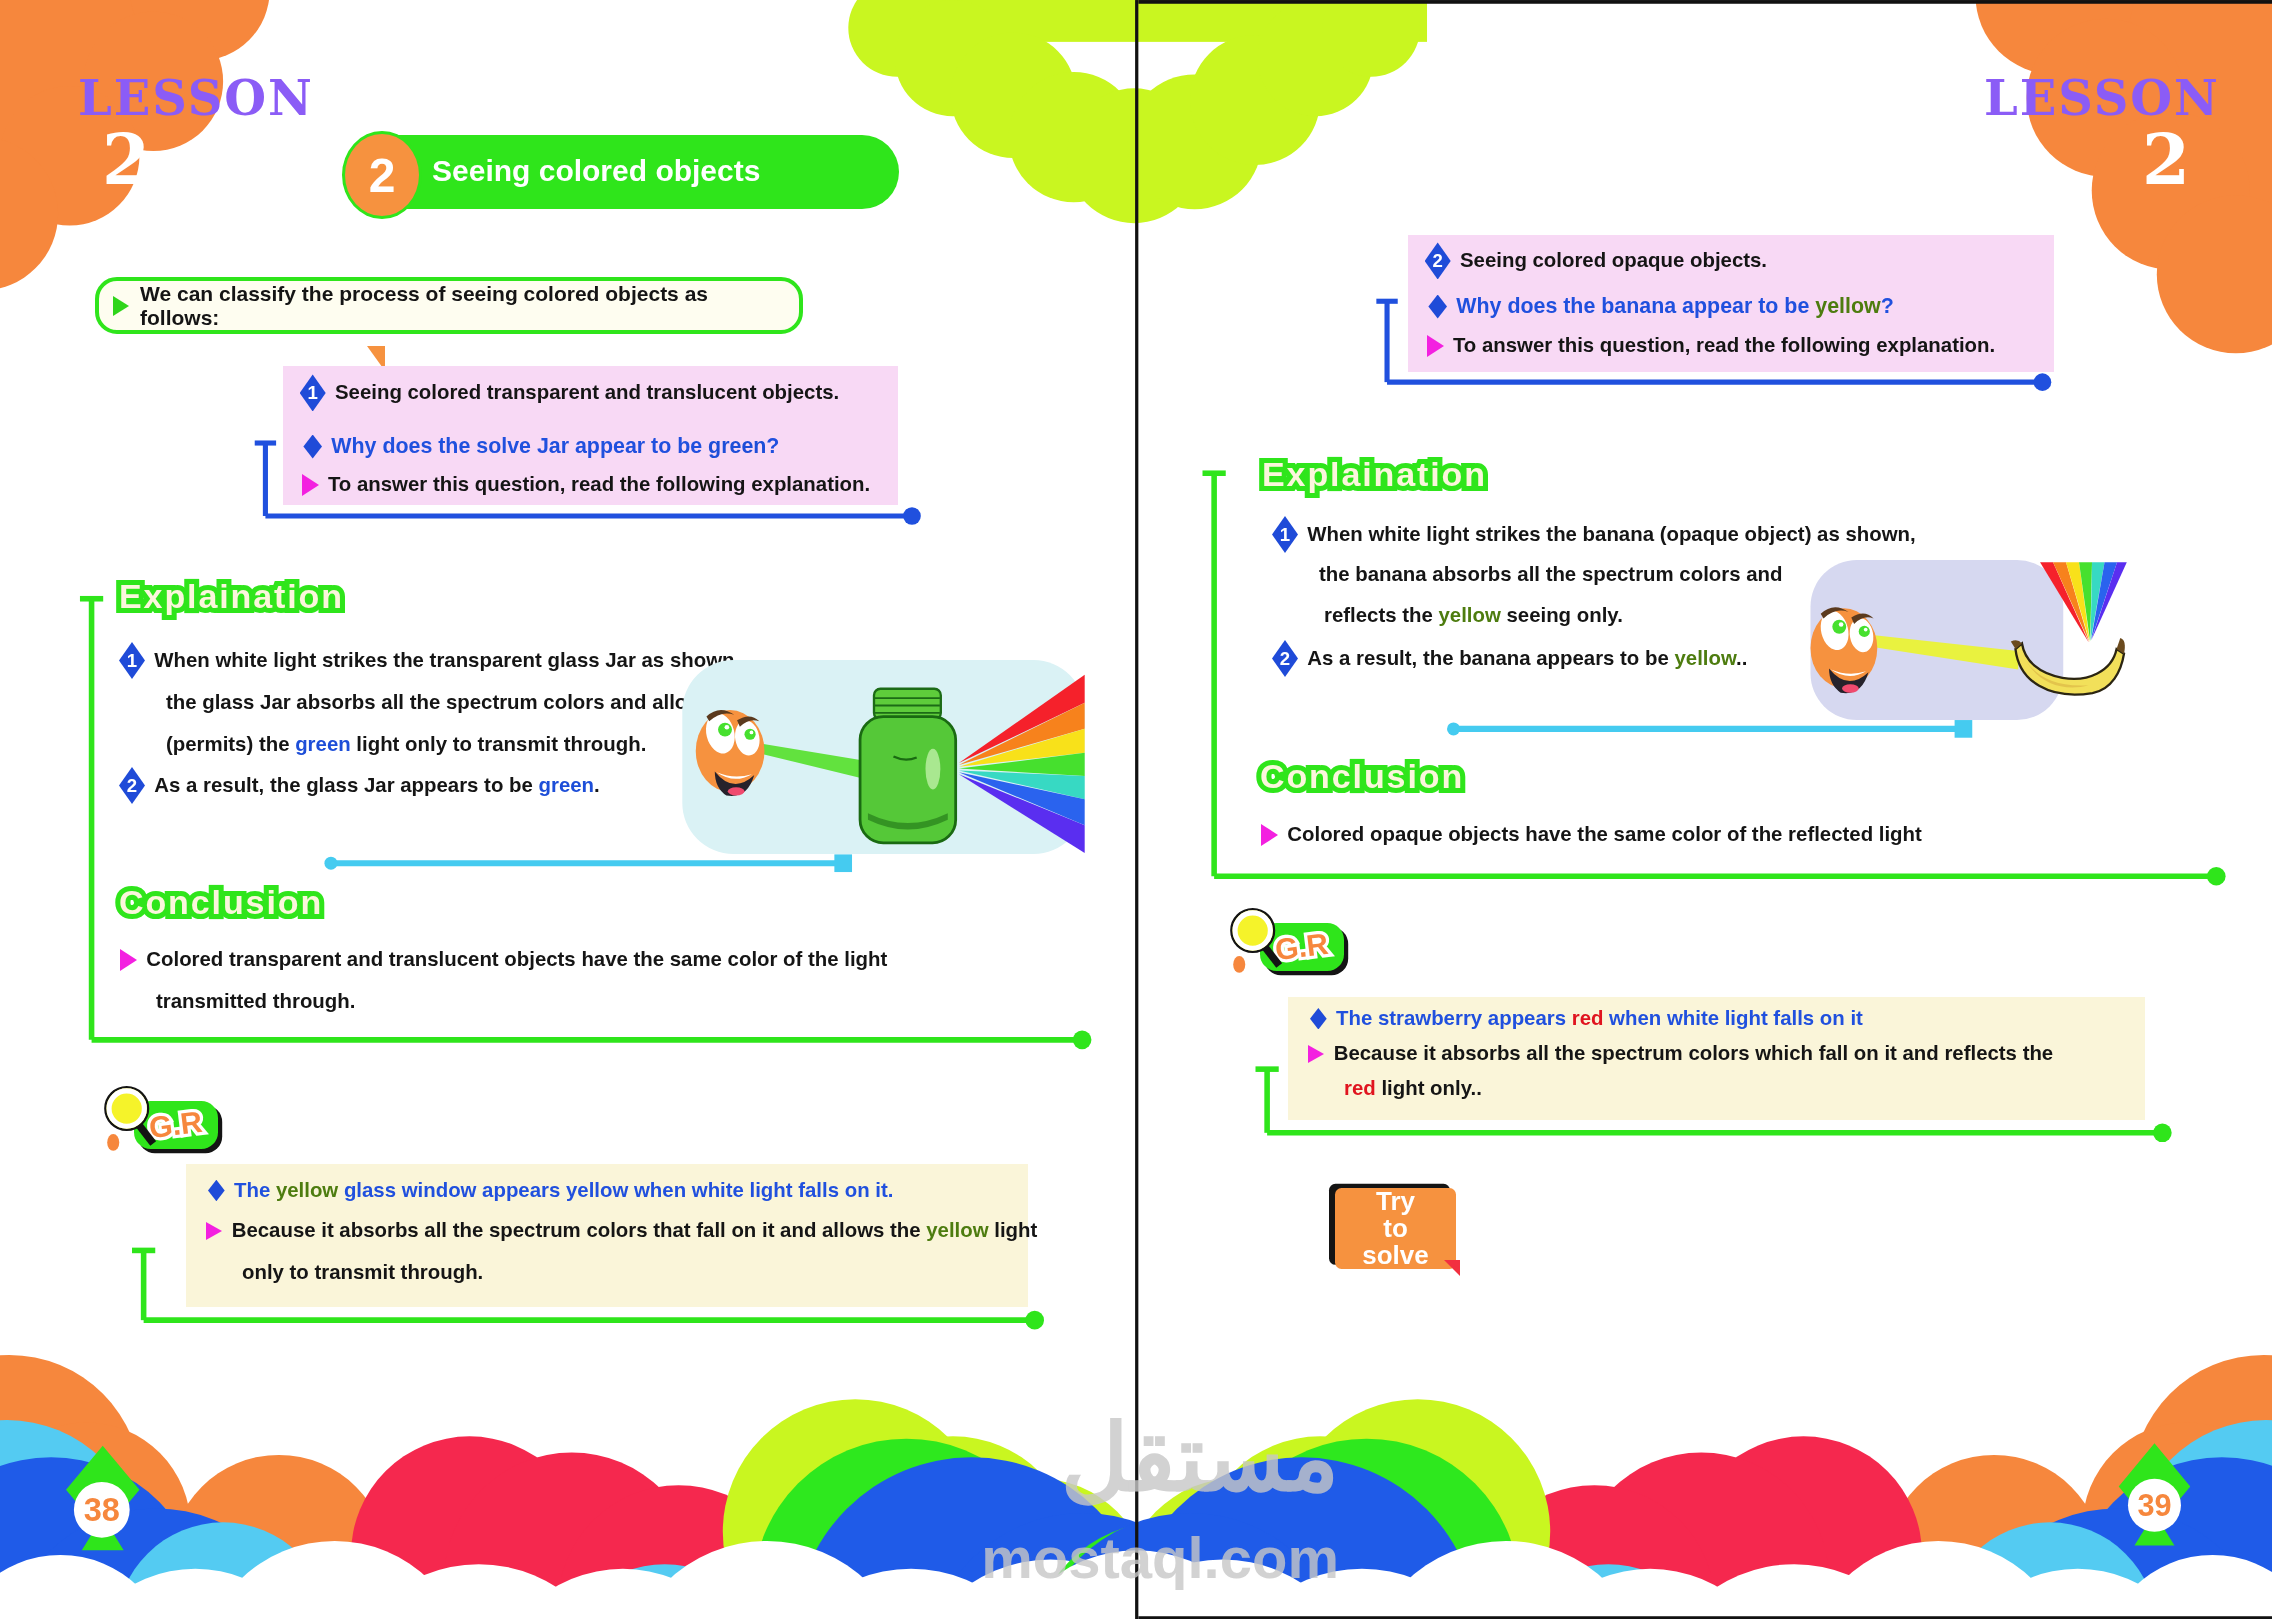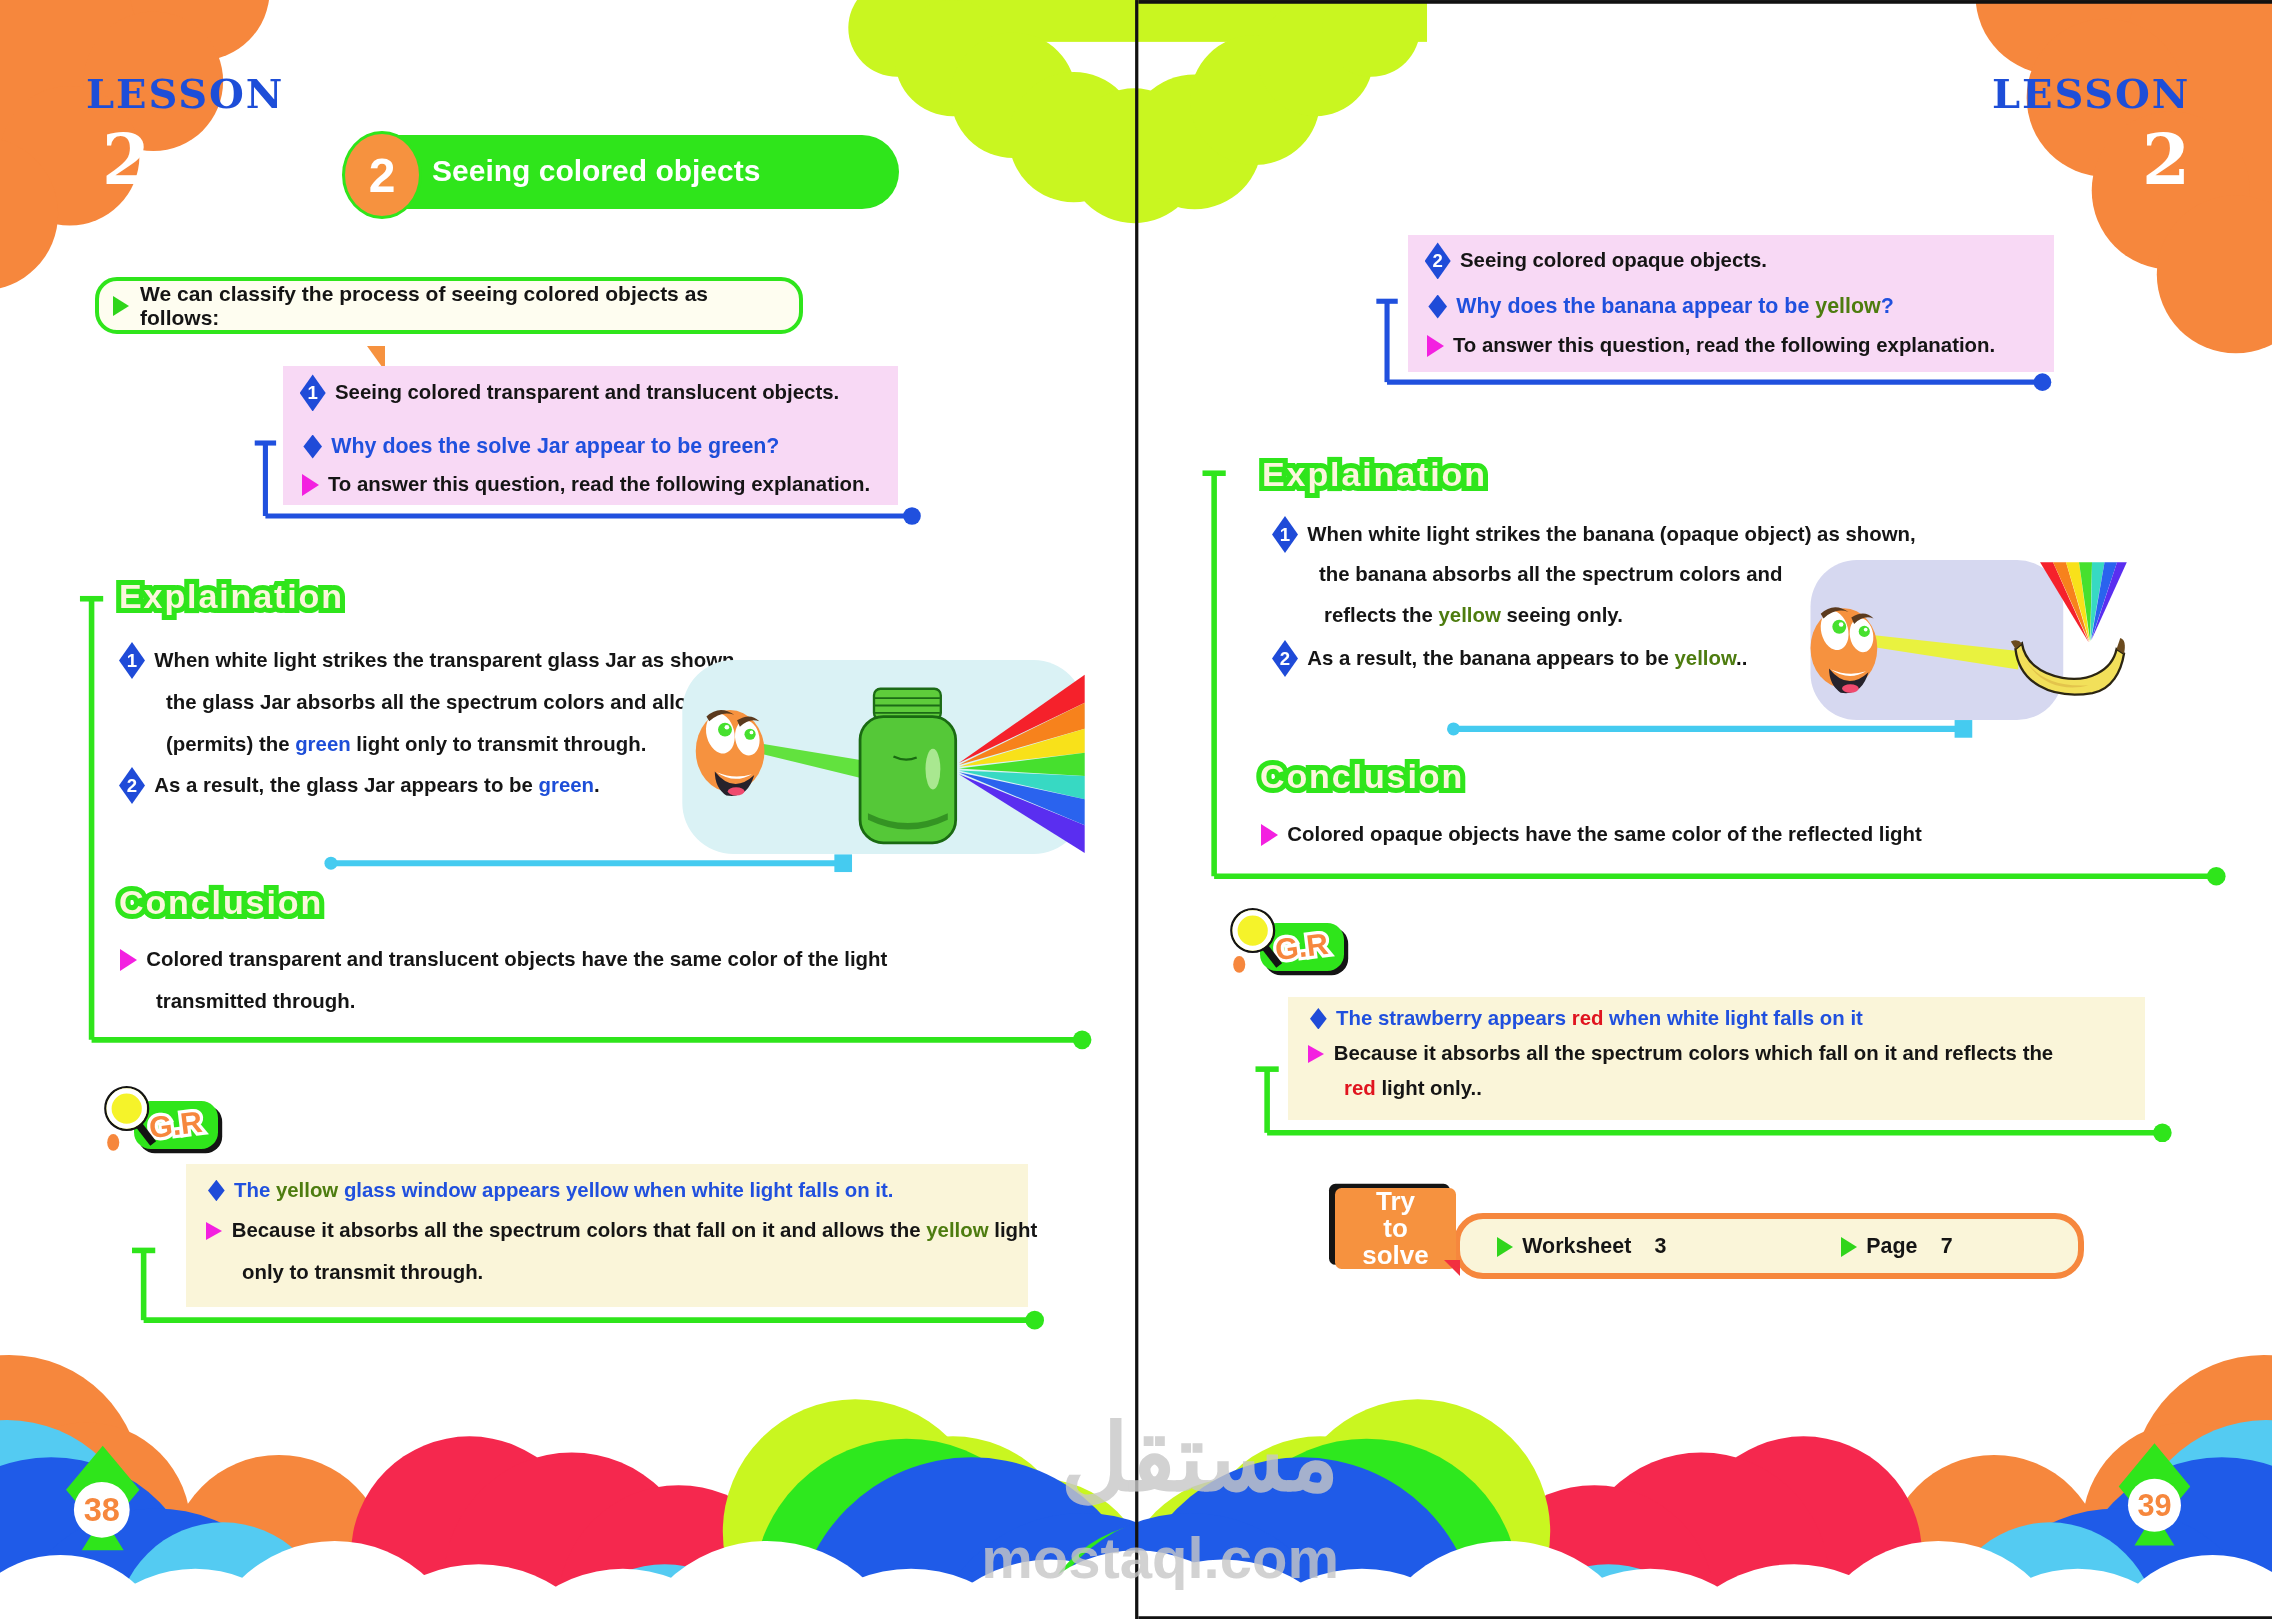--- a/index.html
+++ b/index.html
@@ -21,21 +21,21 @@
         clip-path:polygon(50% 0,100% 50%,50% 100%,0 50%);}
   .tri{flex:0 0 auto;width:0;height:0;border-top:11px solid transparent;
        border-bottom:11px solid transparent;border-left:17.7px solid #F320E0;}
   .tri-green{flex:0 0 auto;width:0;height:0;border-top:10.2px solid transparent;
        border-bottom:10.2px solid transparent;border-left:16px solid #2FD51B;}
   
   .bubble{position:absolute;font-size:34px;font-weight:800;letter-spacing:1.9px;white-space:nowrap;}
   .bubble .s{position:absolute;left:0;top:0;color:#2FE51B;-webkit-text-stroke:10.2px #2FE51B;}
   .bubble .f{position:relative;color:#FBF6DC;}
   
-  .lesson-word{position:absolute;font-family:"DejaVu Serif",serif;font-weight:800;color:#1d4ed8;font-size:40px;letter-spacing:1.9px;margin-left:8px;}
+  .lesson-word{position:absolute;font-family:"DejaVu Serif",serif;font-weight:800;color:#8b5cf6;font-size:48px;letter-spacing:1.9px;}
   .lesson-num{position:absolute;font-family:"DejaVu Serif",serif;font-weight:800;color:#fff;font-size:69px;}
   .box{position:absolute;}
   .grpill{position:absolute;width:84px;height:48px;border-radius:16.7px;background:#2FE51B;
           box-shadow:4.2px 4.2px 0 #141414;display:flex;align-items:center;justify-content:center;}
   .grtxt{position:relative;transform:rotate(-7deg);font-size:30px;font-weight:800;white-space:nowrap;}
   .grtxt .s{position:absolute;left:0;top:0;color:#fff;-webkit-text-stroke:6.5px #fff;}
   .grtxt .f{position:relative;color:#F6873D;}
   .wm{position:absolute;color:#c7c7c7;opacity:.8;font-weight:700;text-align:right;z-index:6;
       font-family:Liberation Sans, sans-serif;}
 </style>
@@ -427,32 +427,20 @@
       </div>
       <div class="row" style="left:20.4px;top:45px">
         <span class="tri" style="border-left-width:16px;border-top-width:9.8px;border-bottom-width:9.8px"></span>
         <span class="t">Because it absorbs all the spectrum colors which fall on it and reflects the</span>
       </div>
       <div class="row" style="left:56px;top:80px">
         <span class="t"><span class="w-red">red</span><span> light only..</span></span>
       </div>
     </div>
 
-    <div class="abs" style="left:316px;top:1213px;width:618px;height:54px;background:#FAF5D9;border:6px solid #F6873D;border-radius:29px">
-      <div class="row" style="left:37px;top:15px">
-        <span class="tri-green"></span>
-        <span class="t" style="font-size:21.4px;font-weight:700">Worksheet</span>
-        <span class="t" style="font-size:21.4px;font-weight:700;margin-left:14px">3</span>
-      </div>
-      <div class="row" style="left:381px;top:15px">
-        <span class="tri-green"></span>
-        <span class="t" style="font-size:21.4px;font-weight:700">Page</span>
-        <span class="t" style="font-size:21.4px;font-weight:700;margin-left:14px">7</span>
-      </div>
-    </div>
     <div class="abs" style="left:197px;top:1188px;width:121px;height:81px;background:#F6923F;border-radius:6.5px;box-shadow:-6px -4.2px 0 #141414;display:flex;flex-direction:column;align-items:center;justify-content:center;line-height:1.05">
       <span style="font-size:26px;font-weight:800;color:#fff">Try</span>
       <span style="font-size:26px;font-weight:800;color:#fff">to</span>
       <span style="font-size:26px;font-weight:800;color:#fff">solve</span>
       <span class="abs" style="right:-3.7px;bottom:-7.4px;width:0;height:0;border-left:16px solid transparent;border-top:16px solid #F23040"></span>
     </div>
   </div>
 
   <div class="wm" style="left:967px;top:1404px;width:372px;font-size:93px">مستقل</div>
   <div class="wm" style="left:967px;top:1524px;width:372px;font-size:58px">mostaql.com</div>

